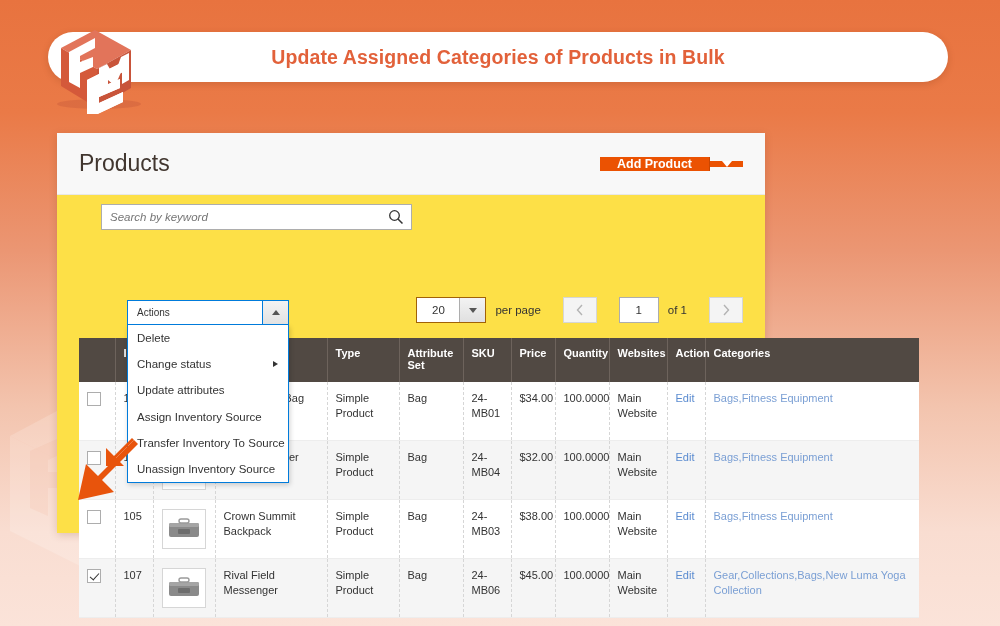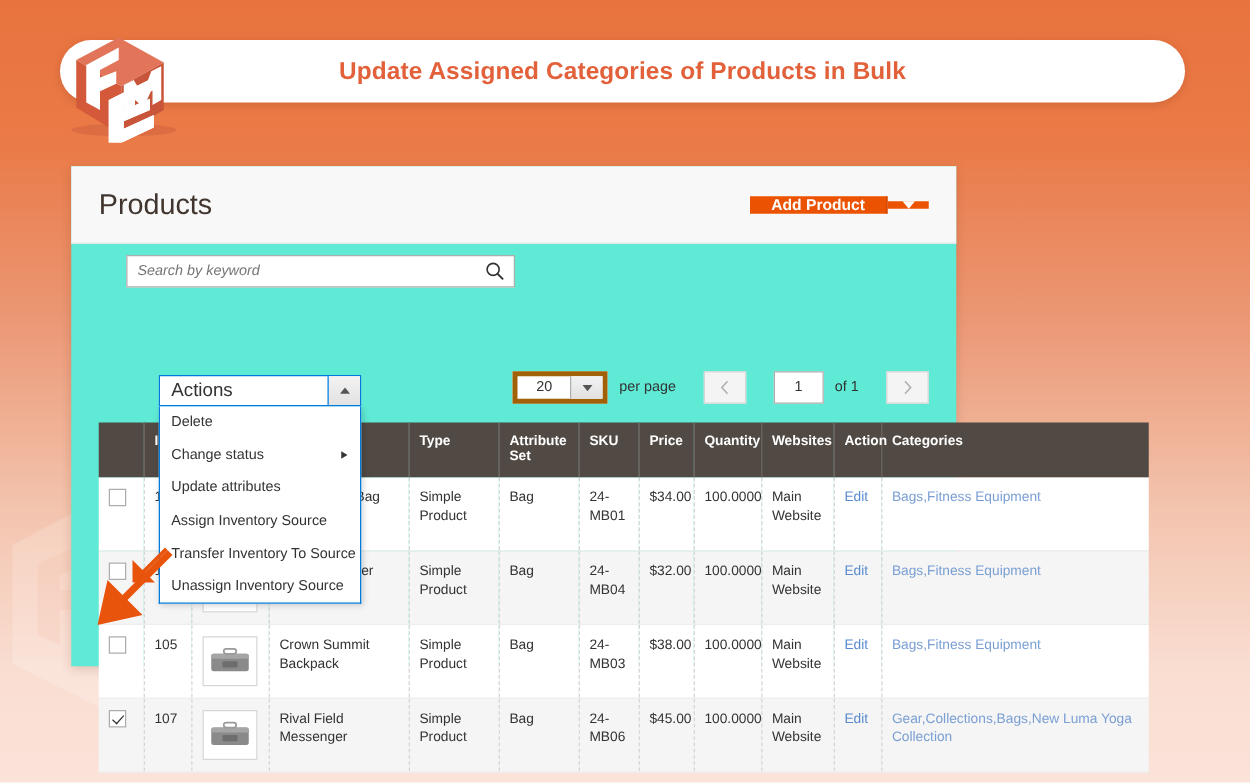--- a/index.html
+++ b/index.html
@@ -57,21 +57,21 @@
     z-index: 4;
   }
 
   
   .card {
     position: absolute;
     left: 57px;
     top: 133px;
     width: 708px;
     height: 400px;
-    background: #5eead4;
+    background: #fde047;
     box-shadow: 0 2px 8px rgba(120,50,20,0.20);
     z-index: 3;
   }
 
   .card-head {
     height: 62px;
     background: #f8f8f8;
     border-bottom: 1px solid #e8e8e8;
     display: flex;
     align-items: center;
@@ -154,21 +154,21 @@
     width: 162px;
     height: 25px;
     border: 1px solid #007bdb;
     background: #ffffff;
     display: flex;
     align-items: center;
     z-index: 30;
   }
   .actions-label {
     flex: 1;
-    font-size: 15px;
+    font-size: 10px;
     color: #333;
     padding-left: 9px;
   }
   .actions-toggle {
     width: 26px; height: 23px;
     background: linear-gradient(to bottom,#f3f3f3,#e2e2e2);
     border-left: 1px solid #007bdb;
     display: flex; align-items: center; justify-content: center;
     cursor: pointer;
   }
@@ -228,21 +228,21 @@
     display: flex;
     align-items: center;
     gap: 0;
     font-size: 11.5px;
     color: #333;
     z-index: 10;
   }
   .perpage-select {
     display: flex;
     height: 26px;
-    border: 4px solid #a16207;
+    border: 1px solid #a16207;
     background: #fff;
   }
   .perpage-val {
     width: 42px;
     display: flex; align-items: center; justify-content: center;
     font-size: 11.5px; color: #333;
   }
   .perpage-caret {
     width: 26px;
     background: linear-gradient(to bottom,#f3f3f3,#e0e0e0);

